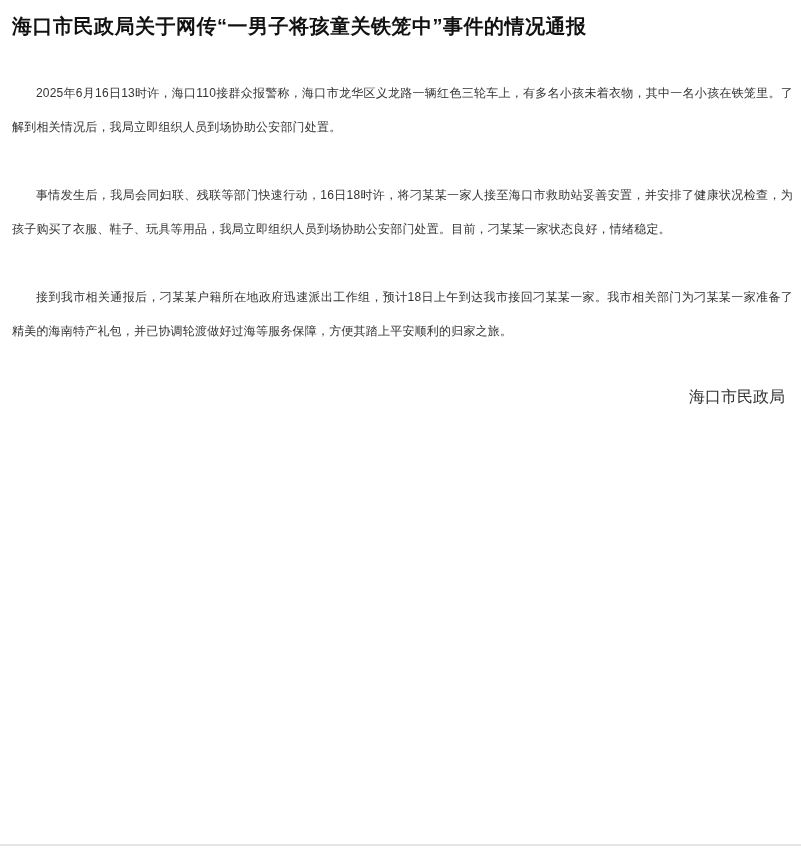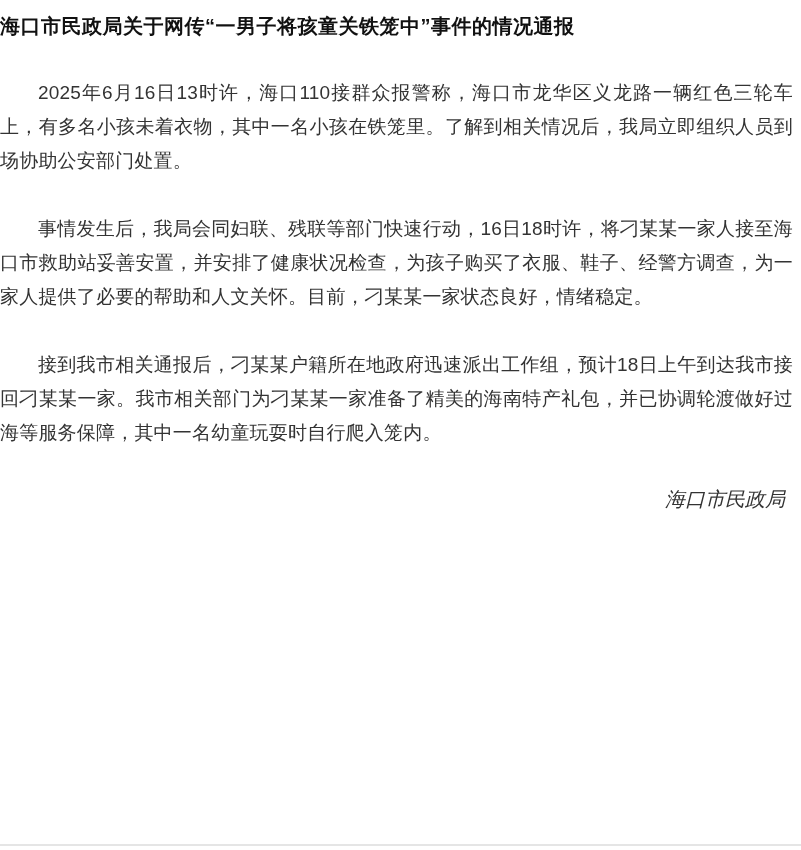--- a/index.html
+++ b/index.html
@@ -10,69 +10,68 @@
   }
   html,body{margin:0;padding:0;}
   body{
     width:801px;height:850px;
     background:var(--bg);
     overflow:hidden;
     position:relative;
     font-family:"Liberation Sans","DejaVu Sans",sans-serif;
   }
   .page{
-    padding:12px 8px 0 0;
+    padding:12px 8px 0 12px;
     box-sizing:border-box;
   }
   .doc-title{
     margin:0 0 36px 0;
     font-size:20px;
     line-height:28px;
     font-weight:700;
     color:var(--title-color);
     letter-spacing:0.5px;
   }
   .body-para{
     margin:0 0 34px 0;
-    font-size:19px;
+    font-size:12px;
     line-height:34px;
     color:var(--body-color);
     text-align:justify;
     text-indent:2em;
     letter-spacing:0.2px;
   }
   .signature-block{
     text-align:right;
     padding-right:8px;
   }
   .signature-line{
-    font-size:20px;
+    font-size:16px;
     line-height:30px;
     color:var(--body-color);
-    font-style:italic;
   }
   .bottom-divider{
     position:absolute;
     left:0;right:0;
     top:844px;
     height:2px;
     background:var(--divider-color);
   }
 </style>
 </head>
 <body>
 
 <div class="page">
   <h1 class="doc-title">海口市民政局关于网传“一男子将孩童关铁笼中”事件的情况通报</h1>
 
   <p class="body-para">2025年6月16日13时许，海口110接群众报警称，海口市龙华区义龙路一辆红色三轮车上，有多名小孩未着衣物，其中一名小孩在铁笼里。了解到相关情况后，我局立即组织人员到场协助公安部门处置。</p>
 
 
-  <p class="body-para">事情发生后，我局会同妇联、残联等部门快速行动，16日18时许，将刁某某一家人接至海口市救助站妥善安置，并安排了健康状况检查，为孩子购买了衣服、鞋子、经警方调查，为一家人提供了必要的帮助和人文关怀。目前，刁某某一家状态良好，情绪稳定。</p>
+  <p class="body-para">事情发生后，我局会同妇联、残联等部门快速行动，16日18时许，将刁某某一家人接至海口市救助站妥善安置，并安排了健康状况检查，为孩子购买了衣服、鞋子、玩具等用品，我局立即组织人员到场协助公安部门处置。目前，刁某某一家状态良好，情绪稳定。</p>
 
-  <p class="body-para">接到我市相关通报后，刁某某户籍所在地政府迅速派出工作组，预计18日上午到达我市接回刁某某一家。我市相关部门为刁某某一家准备了精美的海南特产礼包，并已协调轮渡做好过海等服务保障，其中一名幼童玩耍时自行爬入笼内。</p>
+  <p class="body-para">接到我市相关通报后，刁某某户籍所在地政府迅速派出工作组，预计18日上午到达我市接回刁某某一家。我市相关部门为刁某某一家准备了精美的海南特产礼包，并已协调轮渡做好过海等服务保障，方便其踏上平安顺利的归家之旅。</p>
 
   <div class="signature-block">
     <div class="signature-line">海口市民政局</div>
   </div>
 </div>
 
 <div class="bottom-divider"></div>
 
 </body></html>

